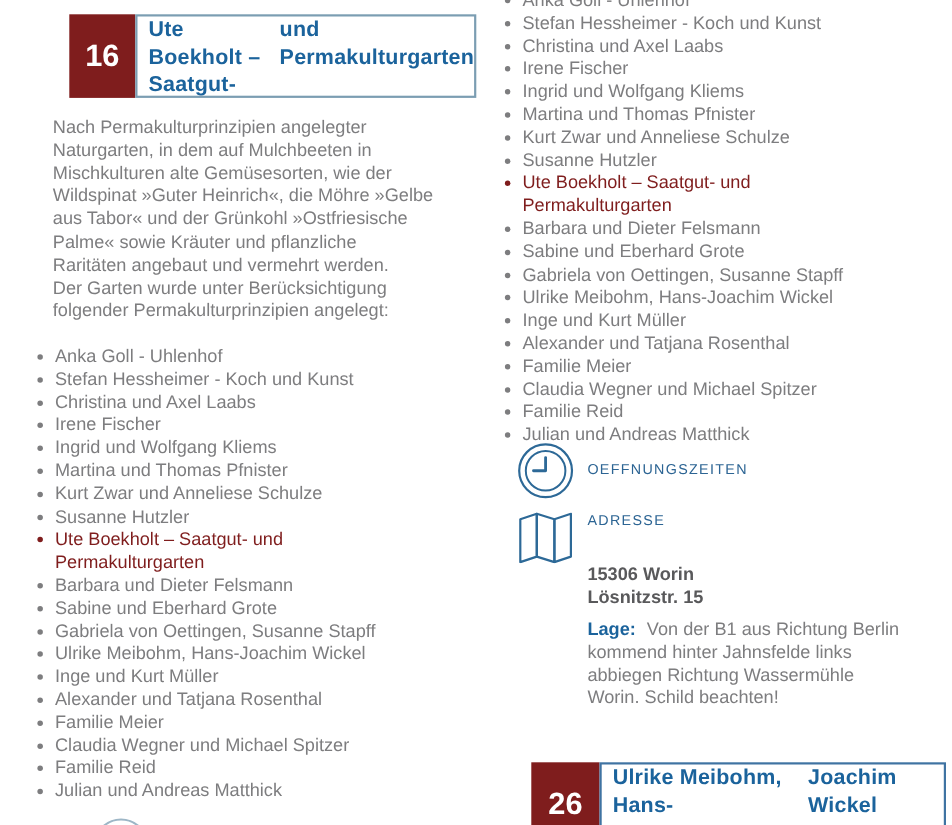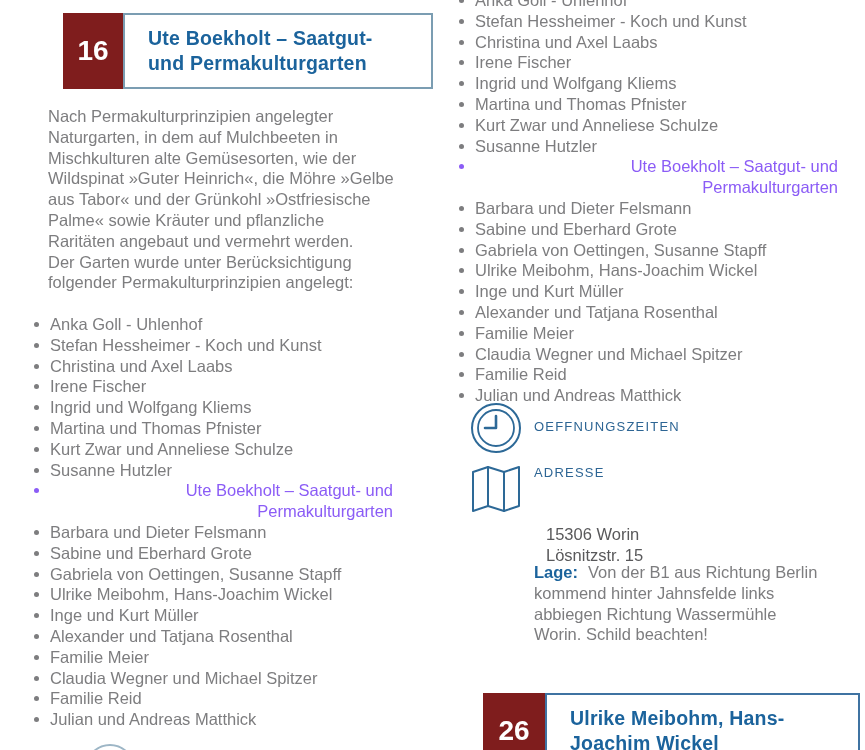--- a/index.html
+++ b/index.html
@@ -4,41 +4,41 @@
 <style>
   html,body{margin:0;padding:0;background:#fff;}
   #page{position:relative;width:865px;height:750px;background:#ffffff;overflow:hidden;
         font-family:"Liberation Sans",sans-serif;}
 
   
   .entry-header{position:absolute;display:flex;}
   .num-box{background:#7f1d1d;color:#ffffff;font-weight:bold;
            display:flex;align-items:center;justify-content:center;
            font-size:28px;flex:0 0 auto;}
-  .title-box{border:2px solid #7b9db2;display:flex;flex-direction:column;
-             justify-content:center;padding-left:23px;box-sizing:border-box;flex:1 1 auto;}
+  .title-box{border:2px solid #7b9db2;display:flex;
+             justify-content:center;padding-left:10px;box-sizing:border-box;flex:1 1 auto;}
   .title-box .t{color:#1b639c;font-weight:bold;font-size:19.5px;line-height:25px;letter-spacing:.2px;}
   #entry22 .title-box{border-color:#3f73a2;}
 
   
   .para{position:absolute;color:#7d7d7f;font-size:16.5px;line-height:20.8px;
         white-space:pre-line;margin:0;}
 
   
   ul.garden-list{position:absolute;list-style:none;margin:0;padding:0;}
   ul.garden-list li{position:relative;padding-left:17px;color:#7d7d7f;
                     font-size:16.5px;line-height:20.8px;white-space:pre-line;}
   ul.garden-list li::before{content:"";position:absolute;left:1px;top:8px;
                     width:5px;height:5px;border-radius:50%;background:currentColor;}
-  ul.garden-list li.green{color:#8b5cf6;text-align:right;}
+  ul.garden-list li.green{color:#7f1d1d;}
 
   
   .info-label{position:absolute;color:#2d6594;font-size:13px;letter-spacing:1.2px;}
-  .addr{position:absolute;color:#59595b;font-weight:normal;font-size:16.5px;
-        line-height:21px;margin:12px;white-space:pre-line;}
+  .addr{position:absolute;color:#59595b;font-weight:bold;font-size:16.5px;
+        line-height:21px;margin:0;white-space:pre-line;}
   .lage{position:absolute;color:#7d7d7f;font-size:16.5px;line-height:20.8px;
         margin:0;white-space:pre-line;width:340px;}
   .lage .lbl{color:#1b639c;font-weight:bold;margin-right:10px;}
 
   .icon{position:absolute;}
   .icon svg{display:block;}
 
   
   #clock-peek{position:absolute;left:85px;top:744px;width:46px;height:46px;
               border:2px solid #9db6c6;border-radius:50%;}

